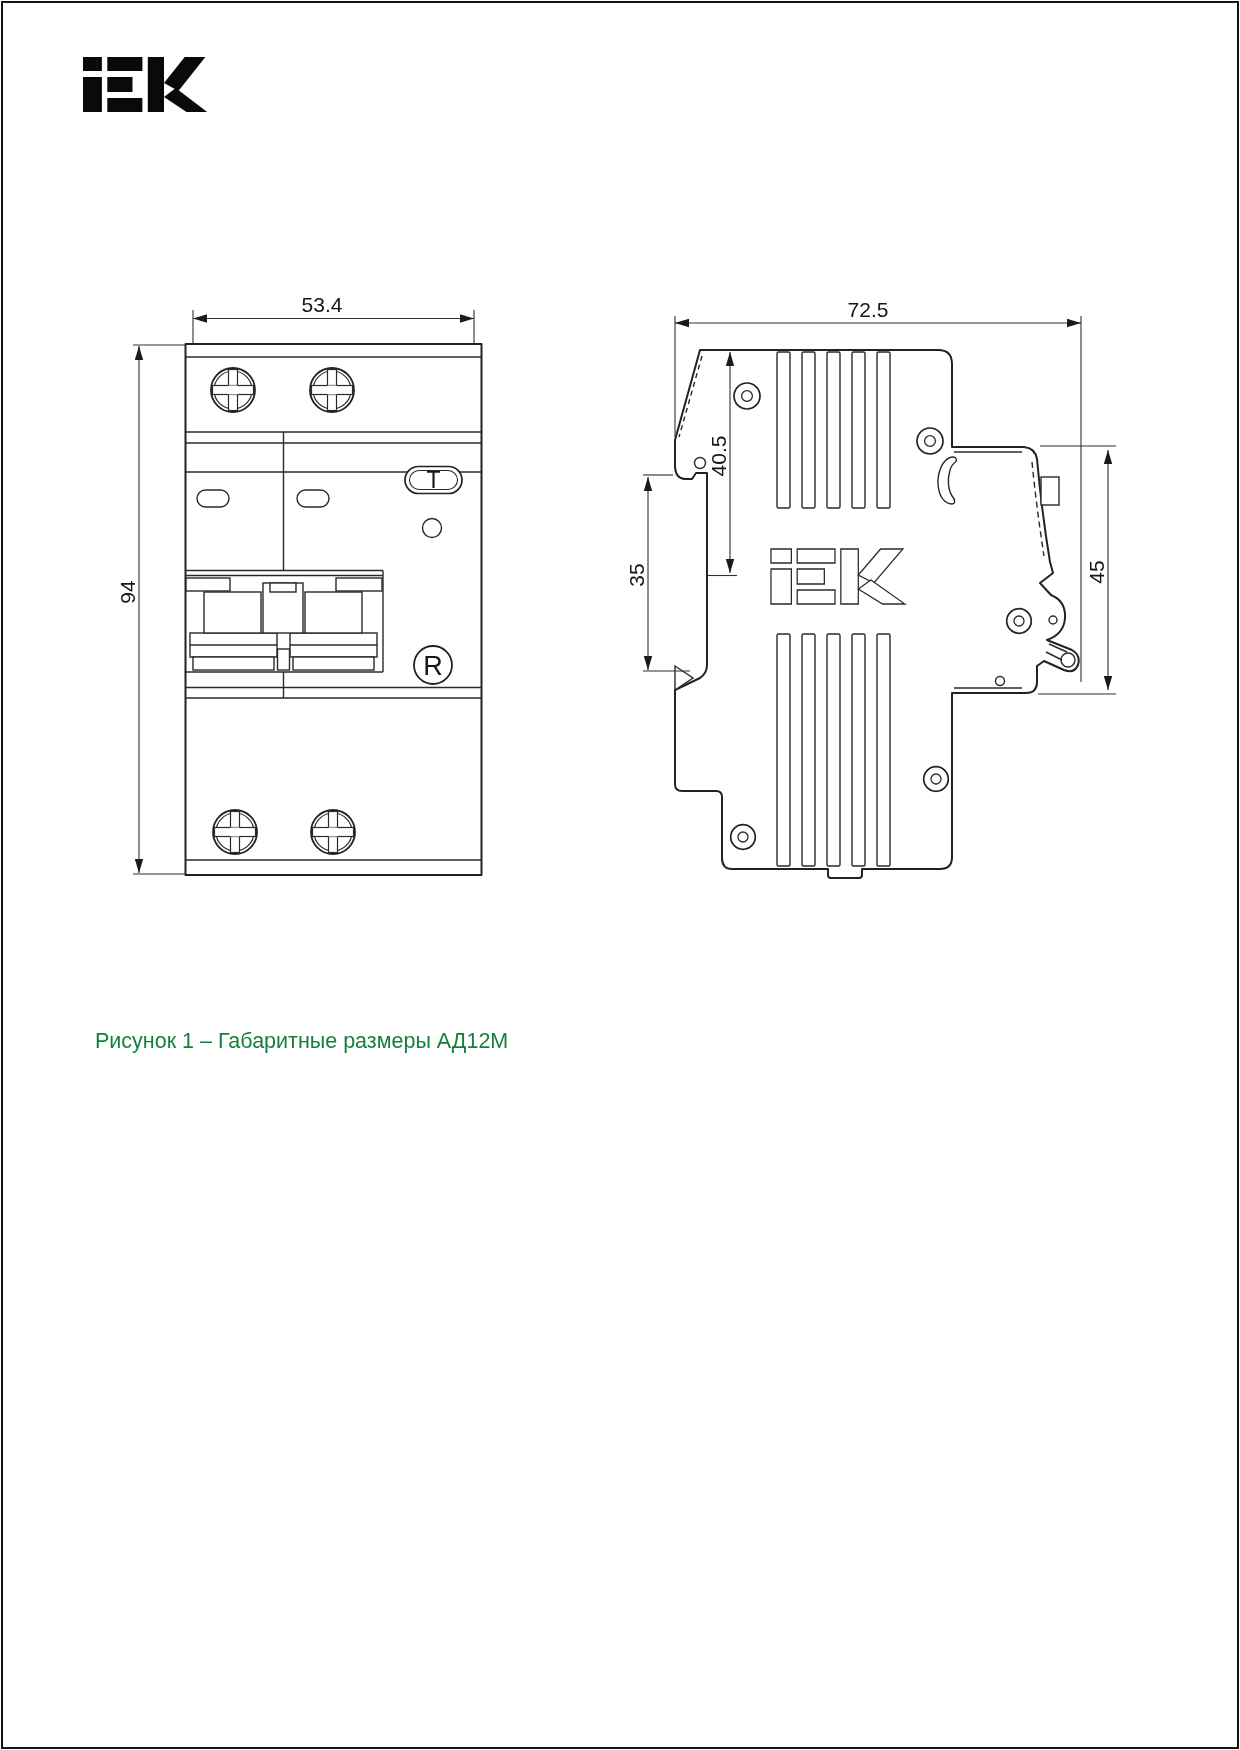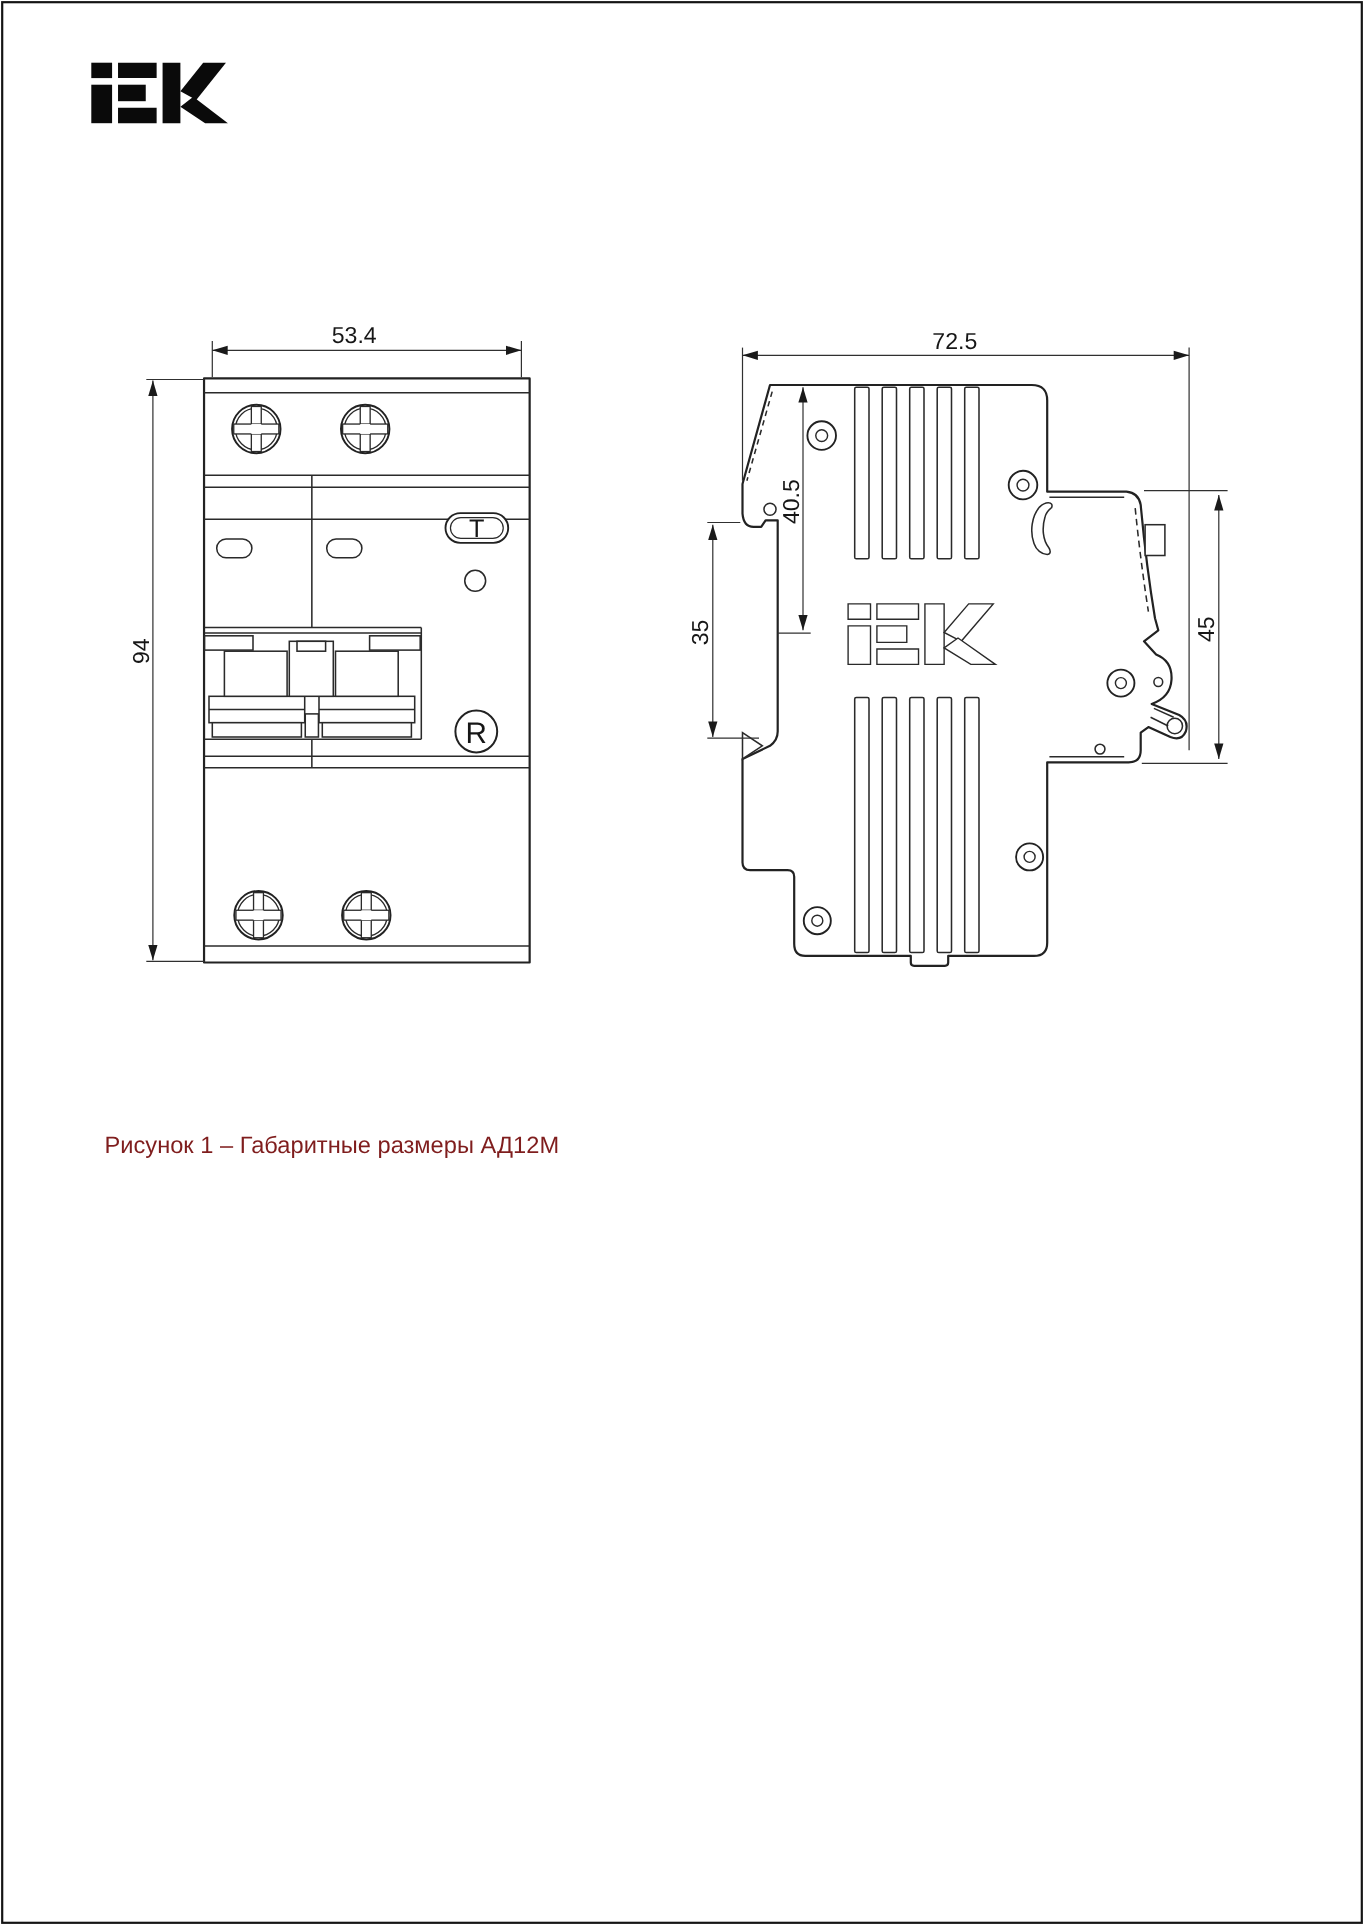--- a/index.html
+++ b/index.html
@@ -22,21 +22,21 @@
     position: absolute;
     left: 0; top: 0;
     width: 1240px;
     height: 1750px;
   }
   .caption {
     position: absolute;
     left: 95px;
     top: 1029px;
     font-size: 21.5px;
-    color: #7f1d1d;
+    color: #15803d;
     white-space: nowrap;
   }
   svg text {
     font-family: "Liberation Sans", sans-serif;
     fill: #161616;
   }
   .dim-text { font-size: 21px; }
   .btn-text { font-size: 23px; }
   .r-text   { font-size: 27px; }
   .outline  { fill:#ffffff; stroke:#222222; stroke-width:2; stroke-linejoin:round; }

